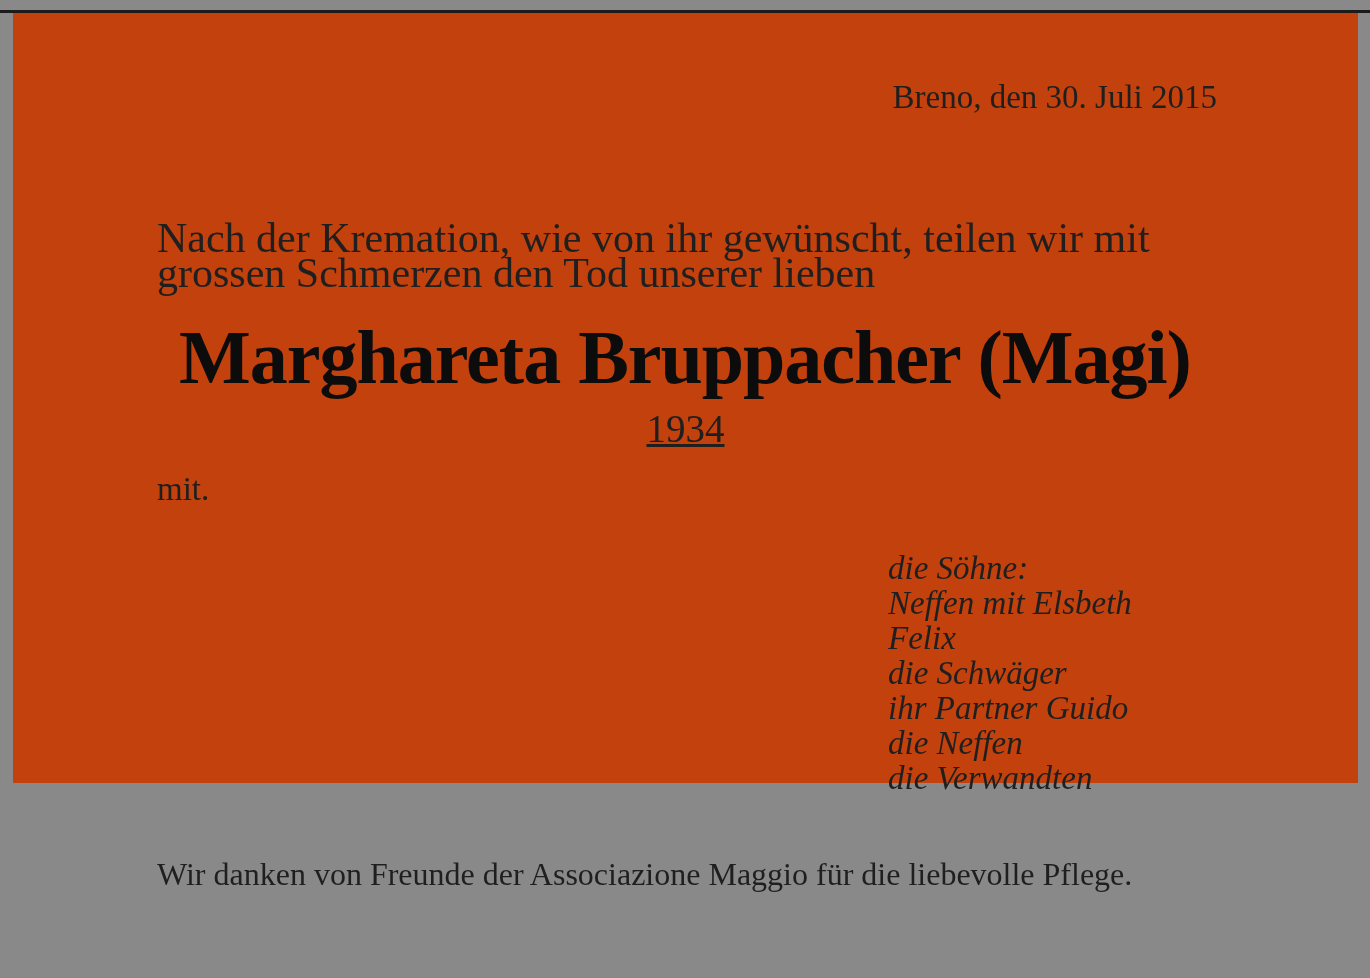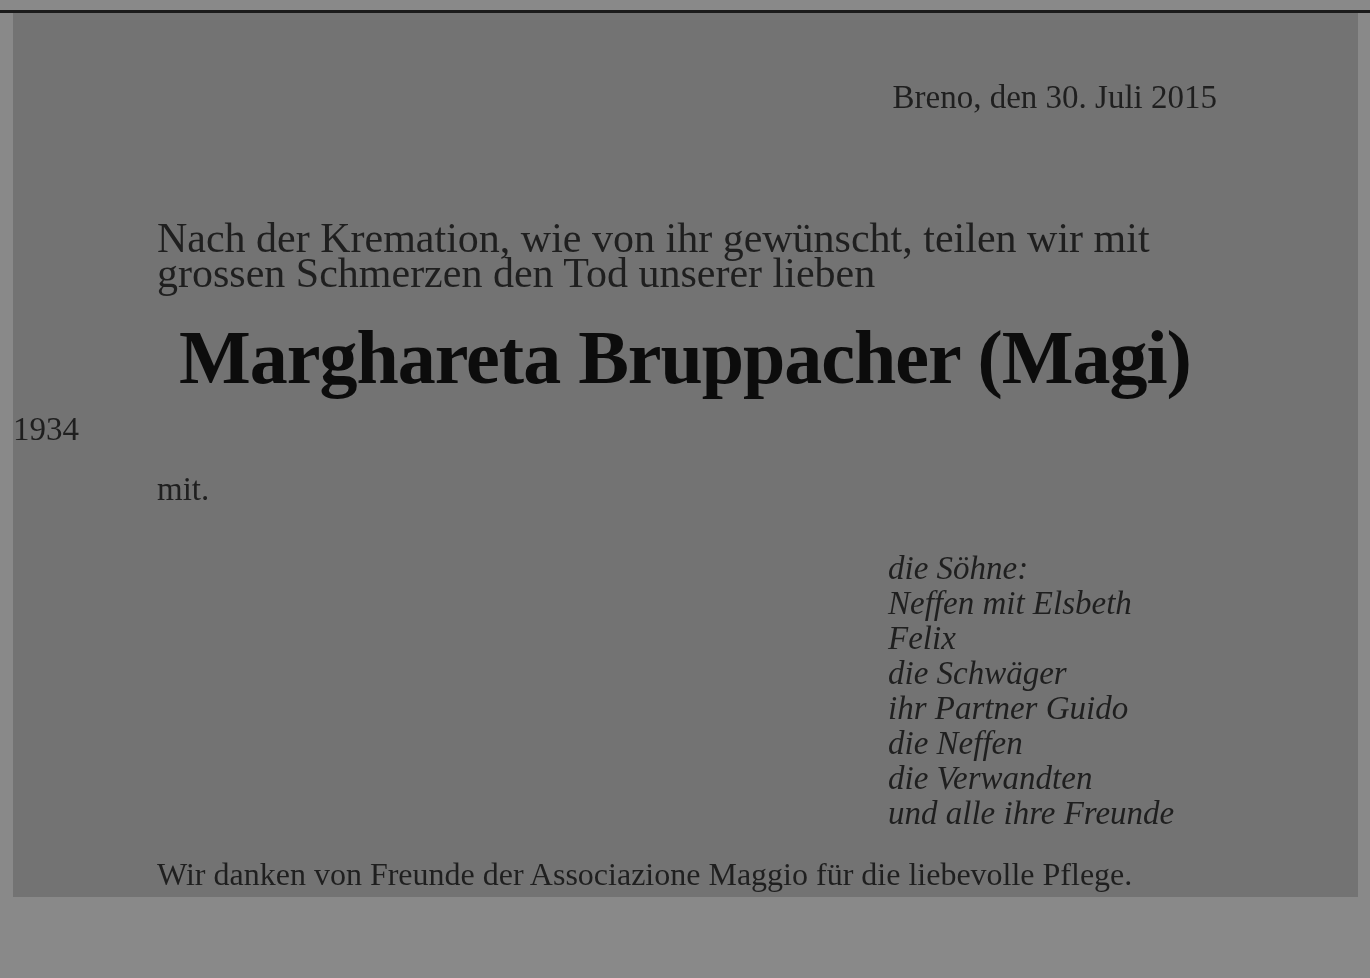--- a/index.html
+++ b/index.html
@@ -17,22 +17,22 @@
   }
   .top-rule {
     position: absolute;
     top: 10px; left: 0;
     width: 100%; height: 3px;
     background: #1b1b1b;
   }
   .paper {
     position: absolute;
     left: 13px; top: 13px;
-    width: 1345px; height: 884px;
-    background: #737373;
+    width: 1345px; height: 770px;
+    background: #c2410c;
   }
   .dateline {
     position: absolute;
     top: 66px; right: 141px;
     font-size: 33px;
     line-height: 36px;
     color: #1f1f1f;
     text-align: right;
     white-space: nowrap;
   }
@@ -53,23 +53,25 @@
     font-weight: bold;
     color: #0c0c0c;
     letter-spacing: -1px;
     white-space: nowrap;
     margin-left: 22px;
   }
   .birth-year {
     position: absolute;
     top: 398px; left: 0;
     width: 100%;
-    font-size: 33px;
+    font-size: 39px;
     line-height: 36px;
     color: #1f1f1f;
+    text-align: center;
+    text-decoration: underline;
   }
   .mit-line {
     position: absolute;
     top: 458px; left: 144px;
     font-size: 33px;
     line-height: 36px;
     color: #1f1f1f;
   }
   .mourners {
     position: absolute;
@@ -109,19 +111,18 @@
     <div class="mit-line">mit.</div>
 
     <div class="mourners">
       <div class="mourner-line">die Söhne:</div>
       <div class="mourner-line">Neffen mit Elsbeth</div>
       <div class="mourner-line">Felix</div>
       <div class="mourner-line">die Schwäger</div>
       <div class="mourner-line">ihr Partner Guido</div>
       <div class="mourner-line">die Neffen</div>
       <div class="mourner-line">die Verwandten</div>
-      <div class="mourner-line">und alle ihre Freunde</div>
     </div>
 
     <div class="thanks">Wir danken von Freunde der Associazione Maggio für die liebevolle Pflege.</div>
 
   </div>
 </div>
 
 </body></html>

